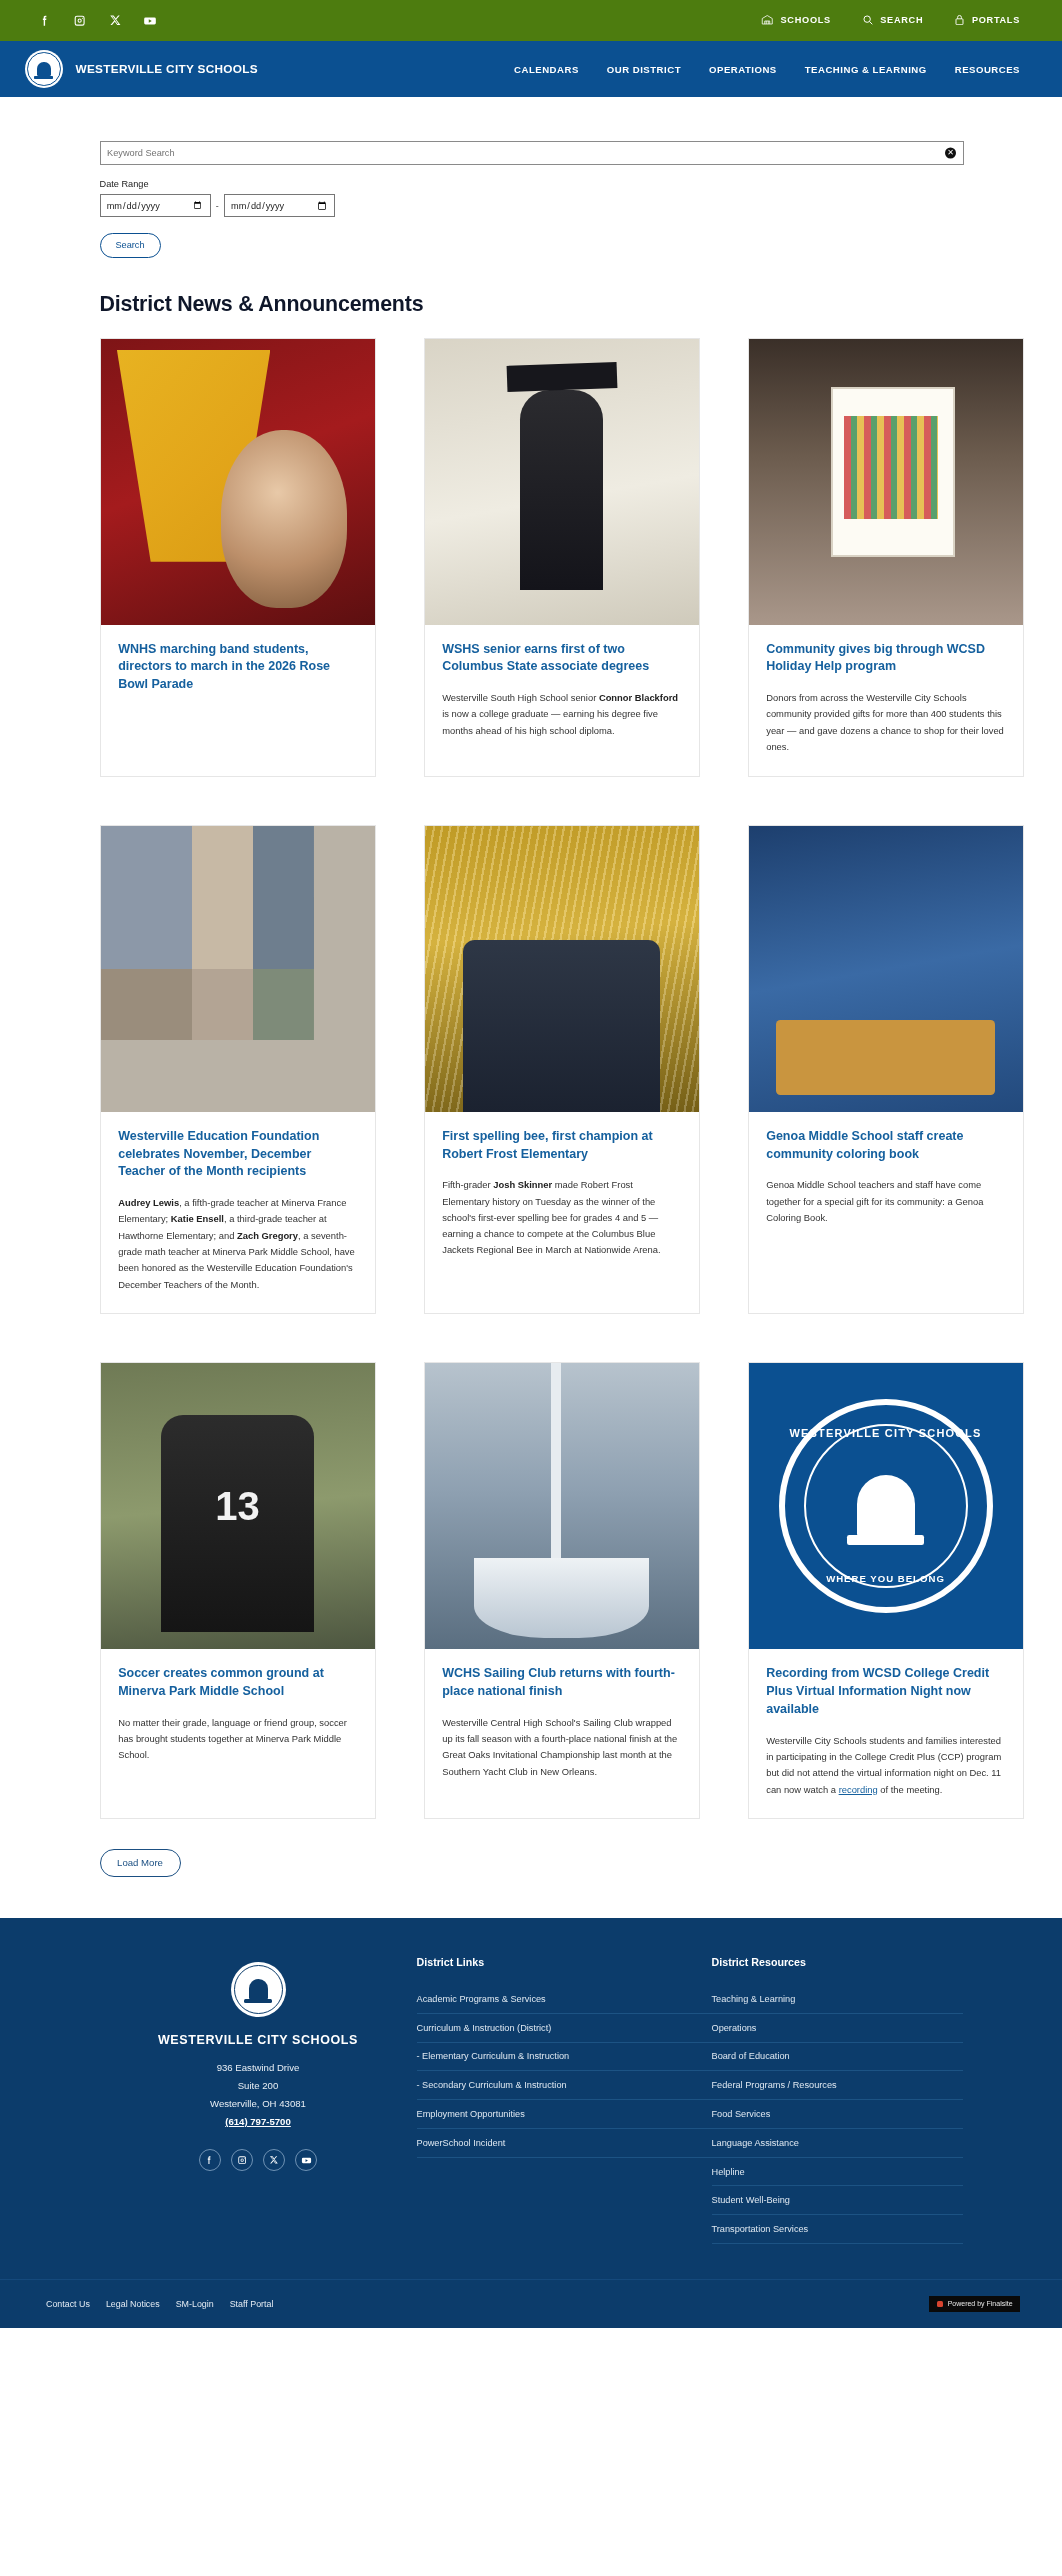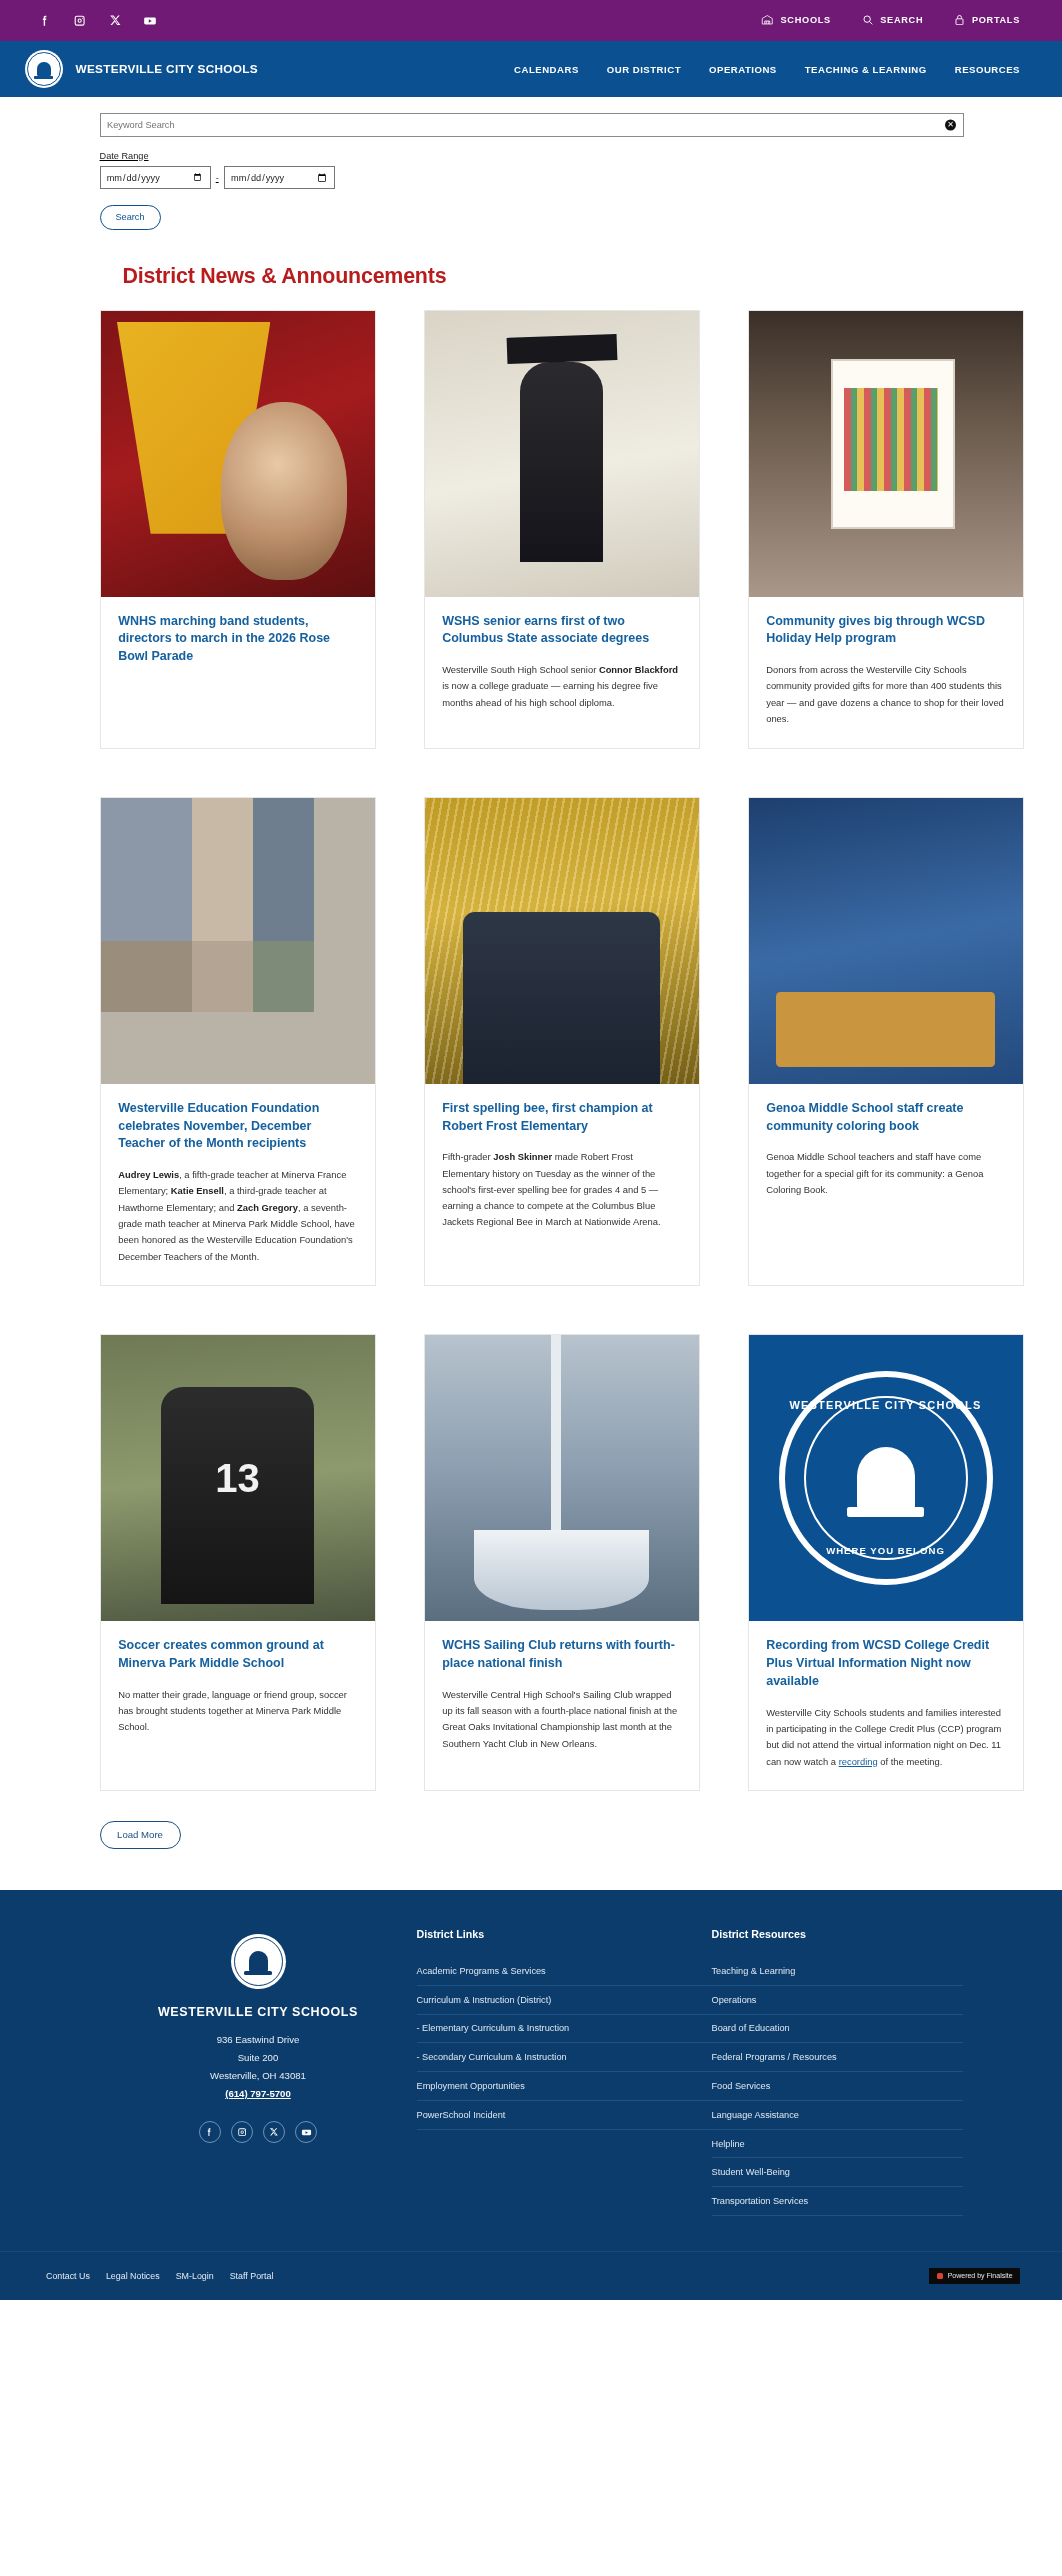--- a/index.html
+++ b/index.html
@@ -5,21 +5,21 @@
   * { box-sizing: border-box; margin: 0; padding: 0; }
   html, body {
     width: 1063px;
     font-family: "Liberation Sans", sans-serif;
     background: #ffffff;
   }
   body { width: 1063px; }
 
   
   .utility-bar {
-    background: #701a75;
+    background: #4d7c0f;
     height: 41px;
     display: flex;
     align-items: center;
     padding: 0 43px 0 37px;
   }
   .util-social {
     display: flex;
     align-items: center;
     gap: 19px;
   }
@@ -112,21 +112,21 @@
     font-weight: bold;
     letter-spacing: 0.5px;
     text-decoration: none;
     cursor: pointer;
     white-space: nowrap;
   }
 
   
   .page-wrap { padding: 0 0 0 0; }
   .container { width: 864px; margin: 0 auto; }
-  .search-panel { padding-top: 16px; text-decoration: underline; }
+  .search-panel { padding-top: 44px; }
   .keyword-row { position: relative; }
   .keyword-input {
     width: 864px;
     height: 23.6px;
     border: 0.7px solid #8a8a8a;
     padding: 0 25px 0 6.6px;
     font-size: 9.2px;
     font-family: "Liberation Sans", sans-serif;
     color: #222;
     background: #fff;
@@ -179,23 +179,22 @@
     font-size: 9.2px;
     font-family: "Liberation Sans", sans-serif;
     cursor: pointer;
   }
 
   
   .section-title {
     margin-top: 34px;
     font-size: 21.4px;
     font-weight: bold;
-    color: #b91c1c;
+    color: #0f172a;
     letter-spacing: -0.2px;
-    margin-left: 23px;
   }
 
   
   .news-grid {
     margin-top: 20.7px;
     display: grid;
     grid-template-columns: repeat(3, 276px);
     column-gap: 17.7px;
     row-gap: 23.6px;
     gap: 48px;

